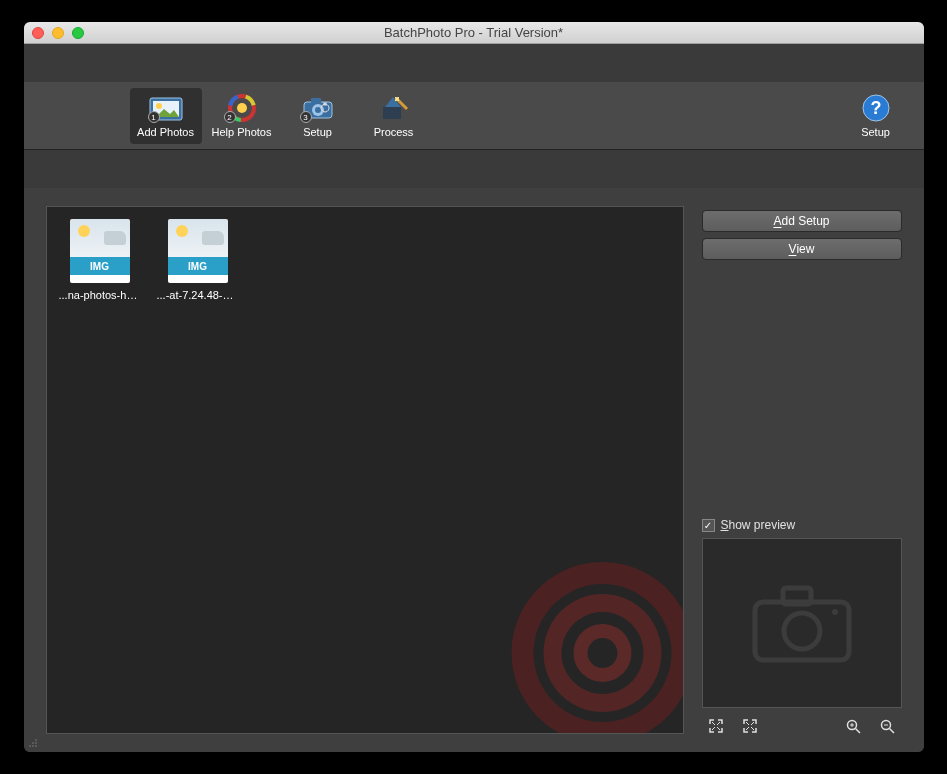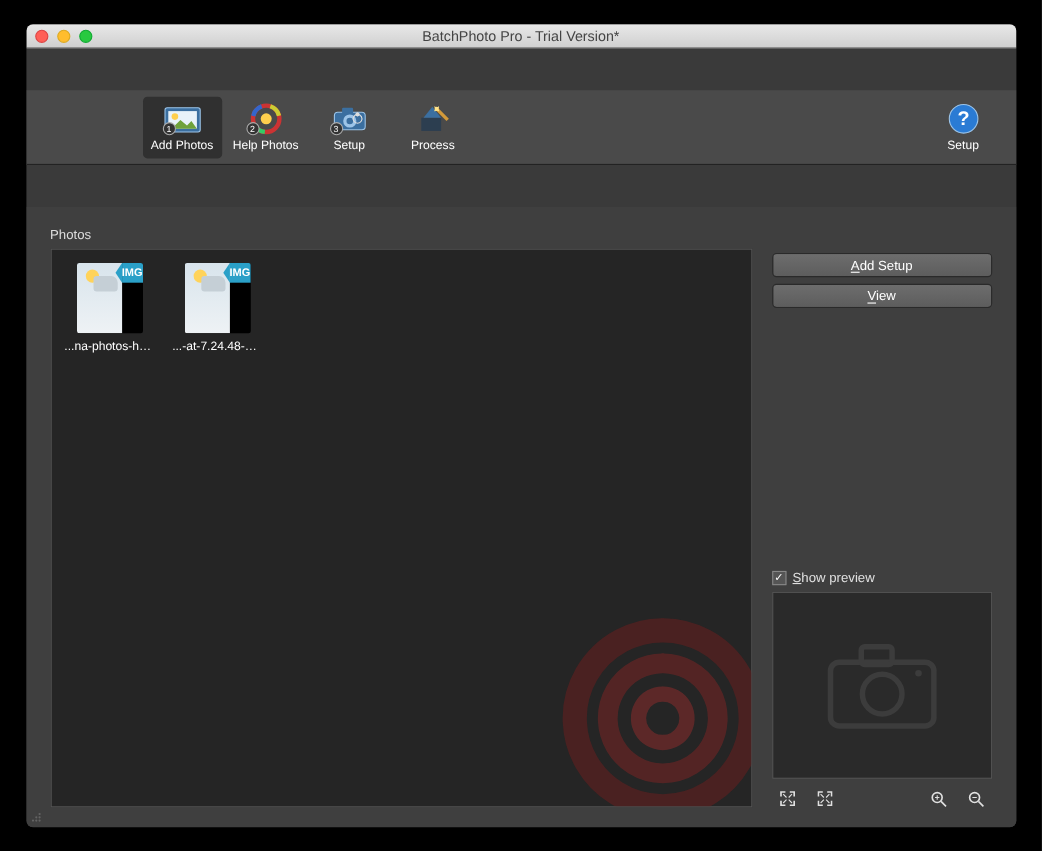--- a/index.html
+++ b/index.html
@@ -102,24 +102,24 @@
     width: 200px; height: 200px;
     opacity: 0.55;
   }
   .thumb {
     width: 82px;
     display: flex; flex-direction: column; align-items: center;
     cursor: pointer;
   }
   .thumb .tfile {
     width: 60px; height: 64px;
-    background: #000000;
+    background: #b91c1c;
     border-radius: 2px;
     position: relative;
-    display: flex; flex-direction: row;
+    display: flex; flex-direction: column;
     overflow: hidden;
   }
   .tfile .sky { flex: 1; background: linear-gradient(#d8e4ec,#eef2f5); position: relative; }
   .tfile .sky::before { content:""; position:absolute; left:8px; top:6px; width:12px;height:12px;border-radius:50%;background:#ffd35a;}
   .tfile .sky::after { content:""; position:absolute; right:4px; top:12px; width:22px;height:14px;background:#c5cfd6;border-radius:3px 6px 3px 3px;}
   .tfile .band {
     height: 18px; background: #2aa0c8;
     color: #fff; font-weight: bold; font-size: 10px;
     display:flex; align-items:center; justify-content:center;
     position: relative;
@@ -250,21 +250,20 @@
         <svg width="30" height="30" viewBox="0 0 30 30">
           <circle cx="15" cy="15" r="13" fill="#2a7bd4" stroke="#9cc4e8"></circle>
           <text x="15" y="21" text-anchor="middle" font-size="18" font-weight="bold" fill="#fff">?</text>
         </svg>
       </div>
       <div class="label">Setup</div>
     </div>
   </div>
 
   <div class="body">
-    <div class="section-label">Photos</div>
 
     <div class="main-row">
       <div class="photo-well">
 
         <div class="thumb">
           <div class="tfile">
             <div class="sky"></div>
             <div class="band">IMG</div>
             <div class="footer"></div>
           </div>

